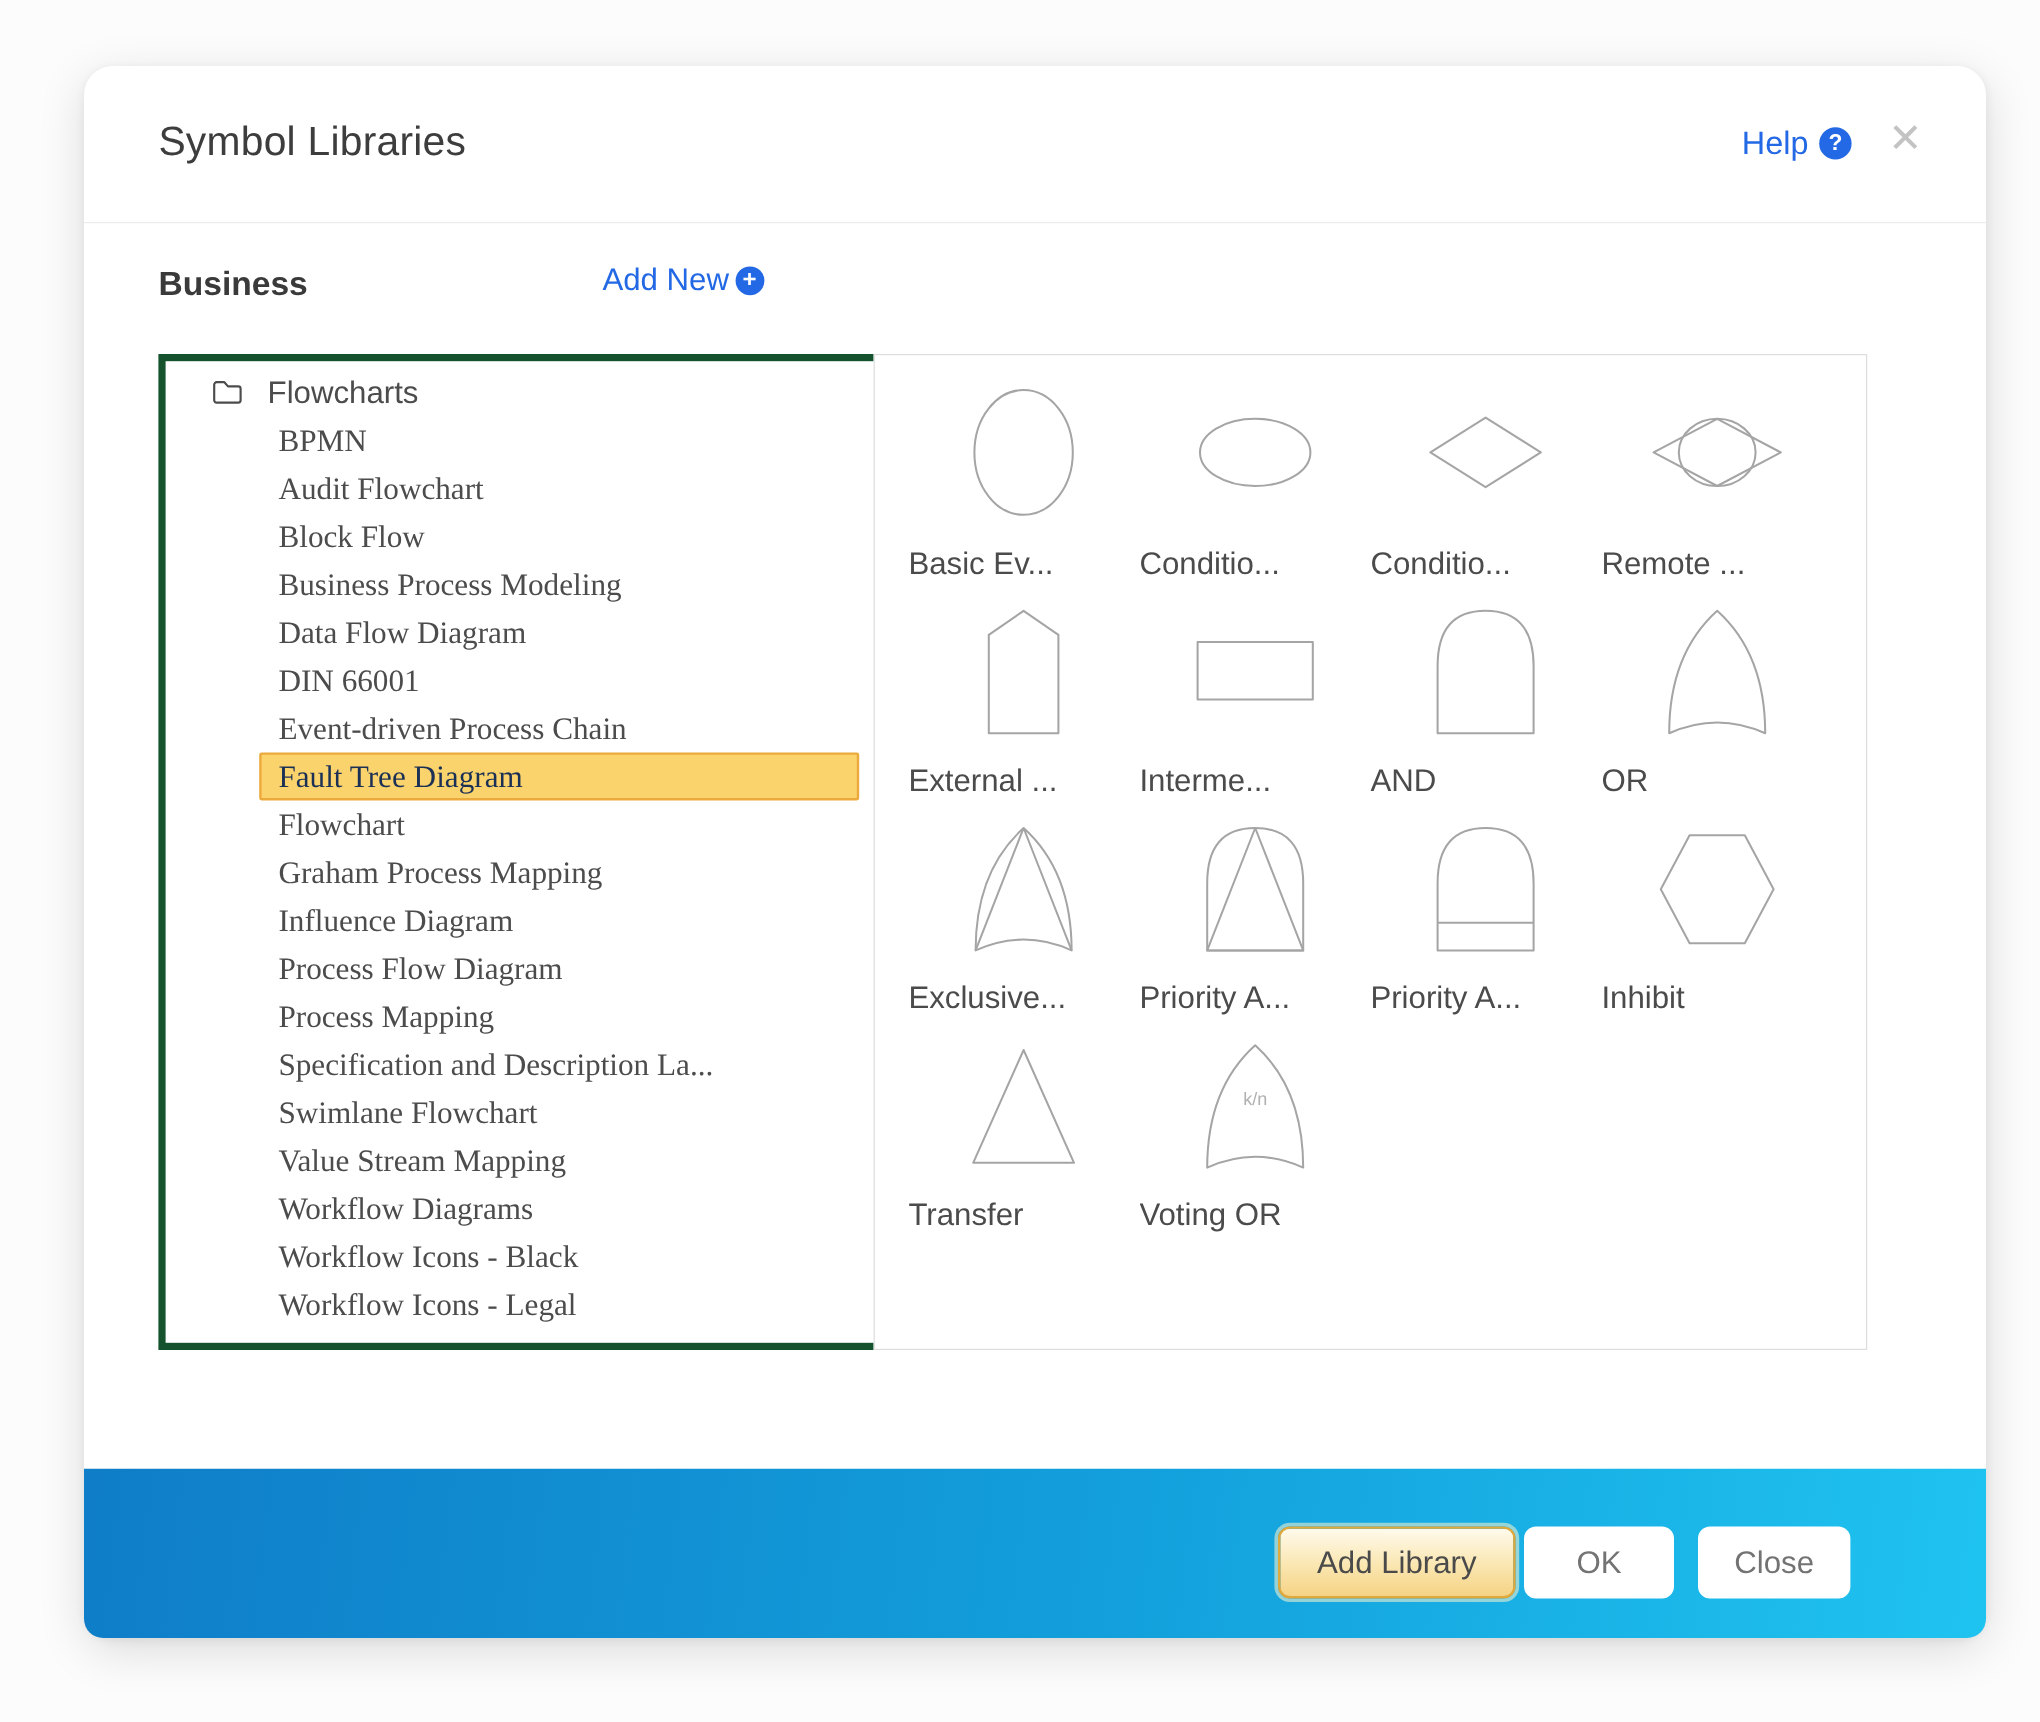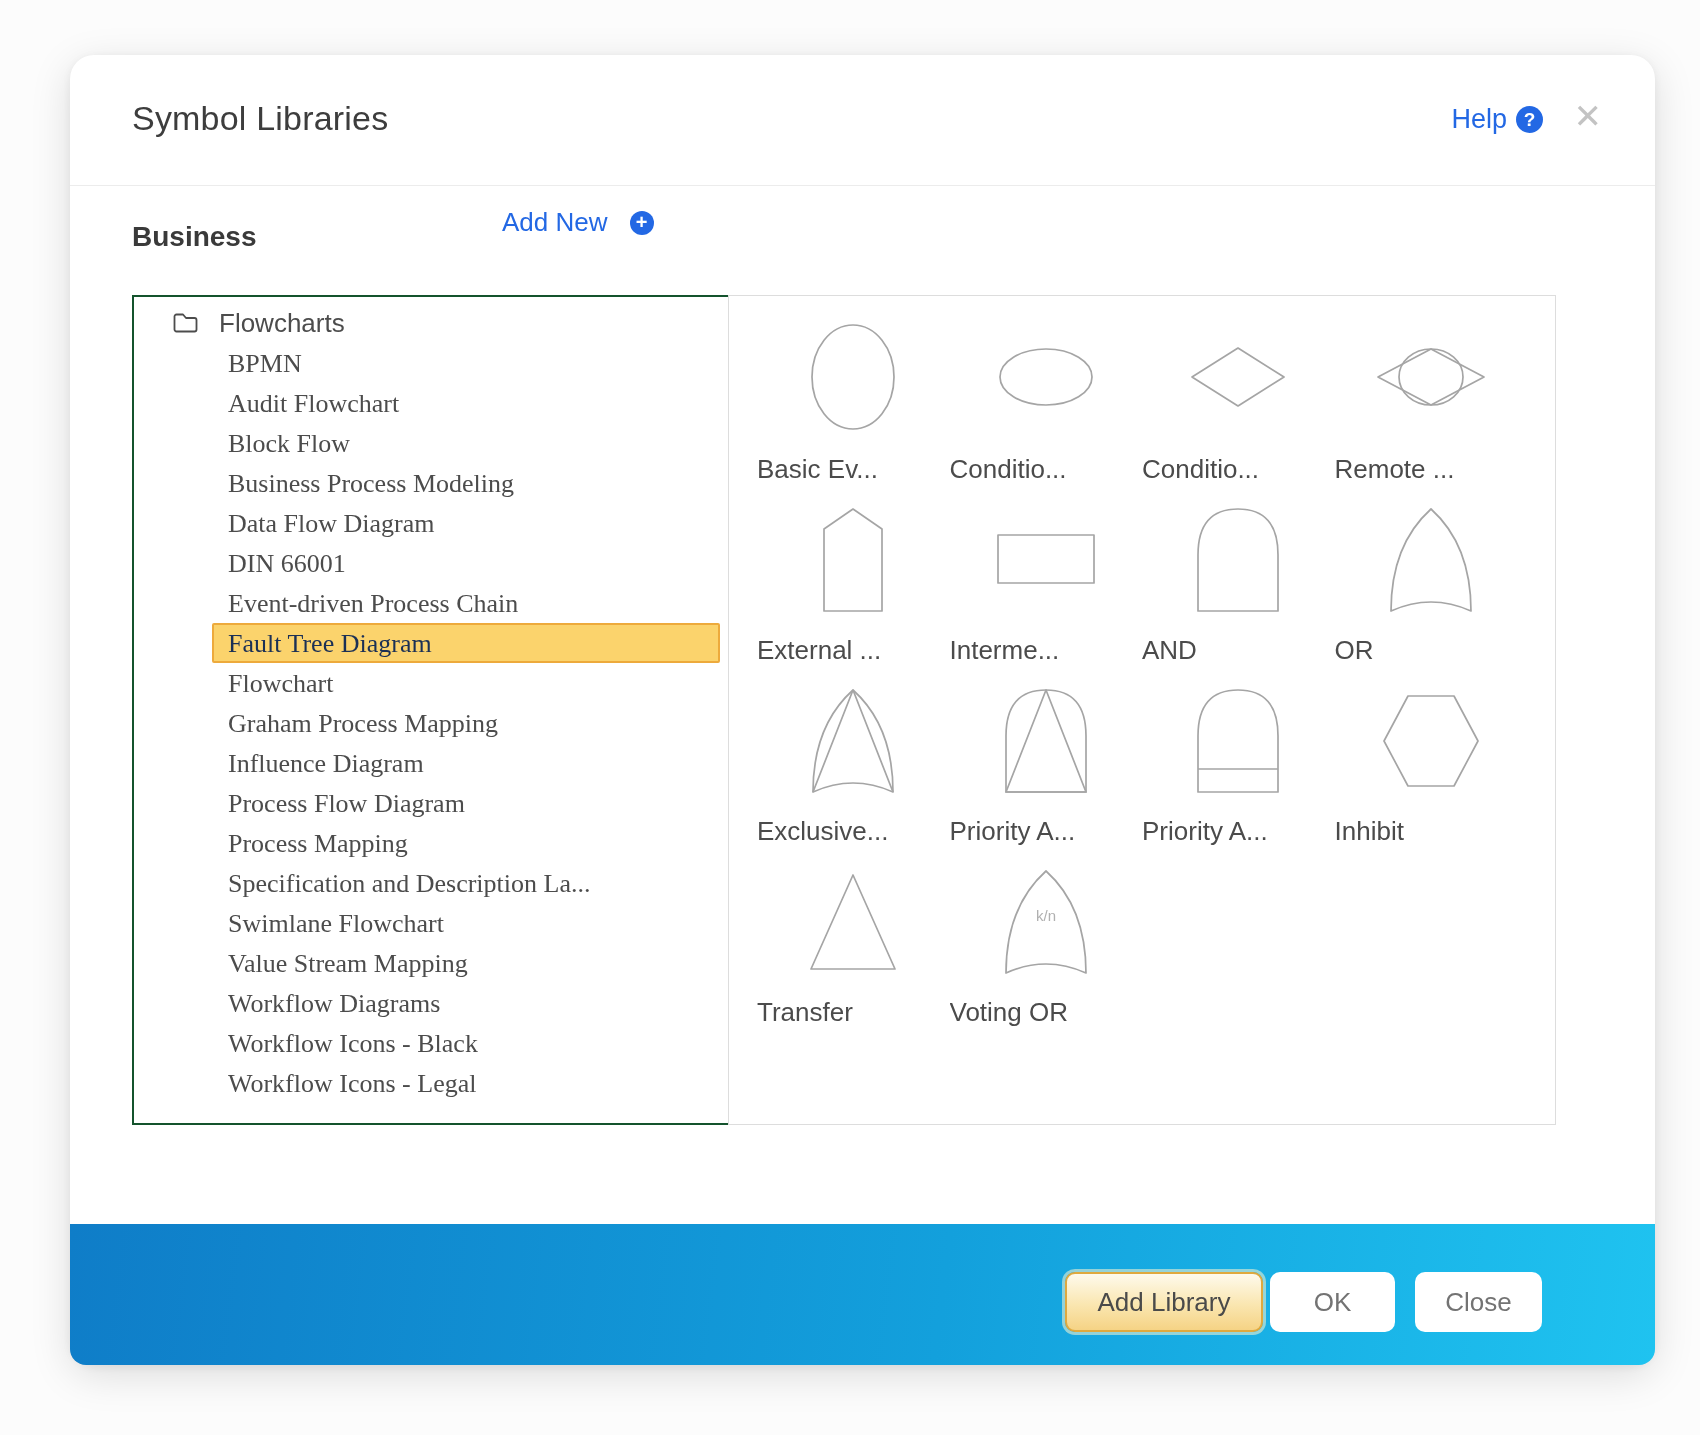--- a/index.html
+++ b/index.html
@@ -28,24 +28,24 @@
     margin-left:10px;
   }
   
   .dialog-header{position:absolute;top:0;left:0;right:0;height:131px;border-bottom:1px solid #ececec;}
   .dialog-title{position:absolute;left:62px;top:44px;font-size:34px;font-weight:500;color:#3d3d3d;letter-spacing:.2px;}
   .help-link{position:absolute;right:112px;top:49px;display:flex;align-items:center;gap:9px;color:var(--accent-blue);font-size:27px;cursor:pointer;}
   .help-badge{width:27px;height:27px;border-radius:50%;background:var(--accent-blue);color:#fff;font-size:19px;font-weight:bold;display:flex;align-items:center;justify-content:center;line-height:1;}
   .close-x{position:absolute;right:53px;top:44px;font-size:34px;color:#c3c3c3;cursor:pointer;line-height:1;font-weight:400;}
   
   .section-heading{position:absolute;left:62px;top:166px;font-size:28px;font-weight:bold;color:#3a3a3a;}
-  .add-new{position:absolute;left:432px;top:152px;display:flex;align-items:center;gap:22px;color:var(--accent-blue);font-size:26px;cursor:pointer;}
+  .add-new{position:absolute;left:432px;top:163px;display:flex;align-items:center;gap:5px;color:var(--accent-blue);font-size:26px;cursor:pointer;}
   .plus-badge{width:24px;height:24px;border-radius:50%;background:var(--accent-blue);color:#fff;font-size:20px;font-weight:bold;display:flex;align-items:center;justify-content:center;line-height:1;padding-bottom:2px;}
   
-  .left-panel{position:absolute;left:62px;top:240px;width:632px;height:830px;border:2px solid #14532d;background:#fff;overflow:hidden;}
+  .left-panel{position:absolute;left:62px;top:240px;width:632px;height:830px;border:6px solid #14532d;background:#fff;overflow:hidden;}
   .tree{padding-top:6px;font-size:26px;color:#4c4c4c;}
   .folder-row{height:40px;display:flex;align-items:center;padding-left:38px;gap:20px;cursor:pointer;}
   .folder-row svg{flex:0 0 auto;}
   .tree-item{
     height:40px;line-height:38px;margin:0 42px 0 78px;padding-left:14px;
     border:2px solid transparent;border-radius:2px;white-space:nowrap;overflow:hidden;cursor:pointer;font-family:Liberation Serif, serif;
   }
   .tree-item.selected{
     background:var(--selected-bg);border-color:var(--selected-border);
     color:var(--selected-text);

